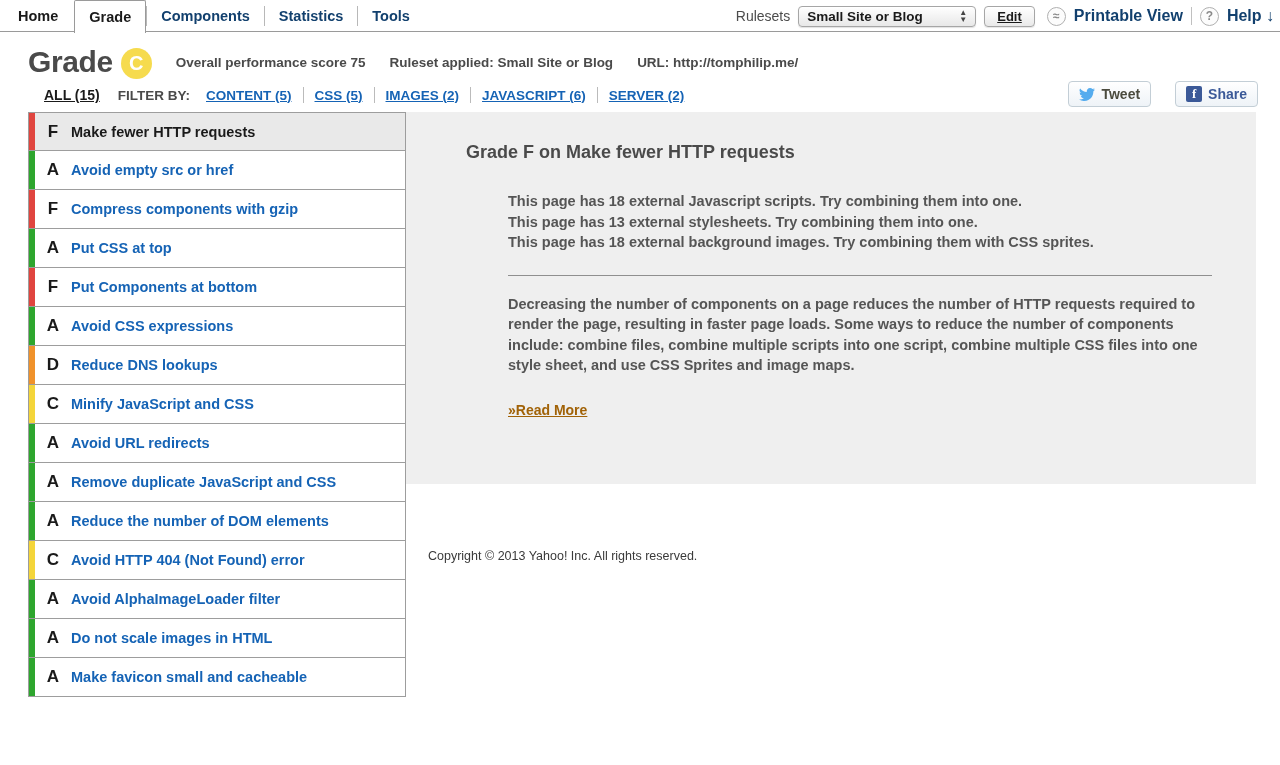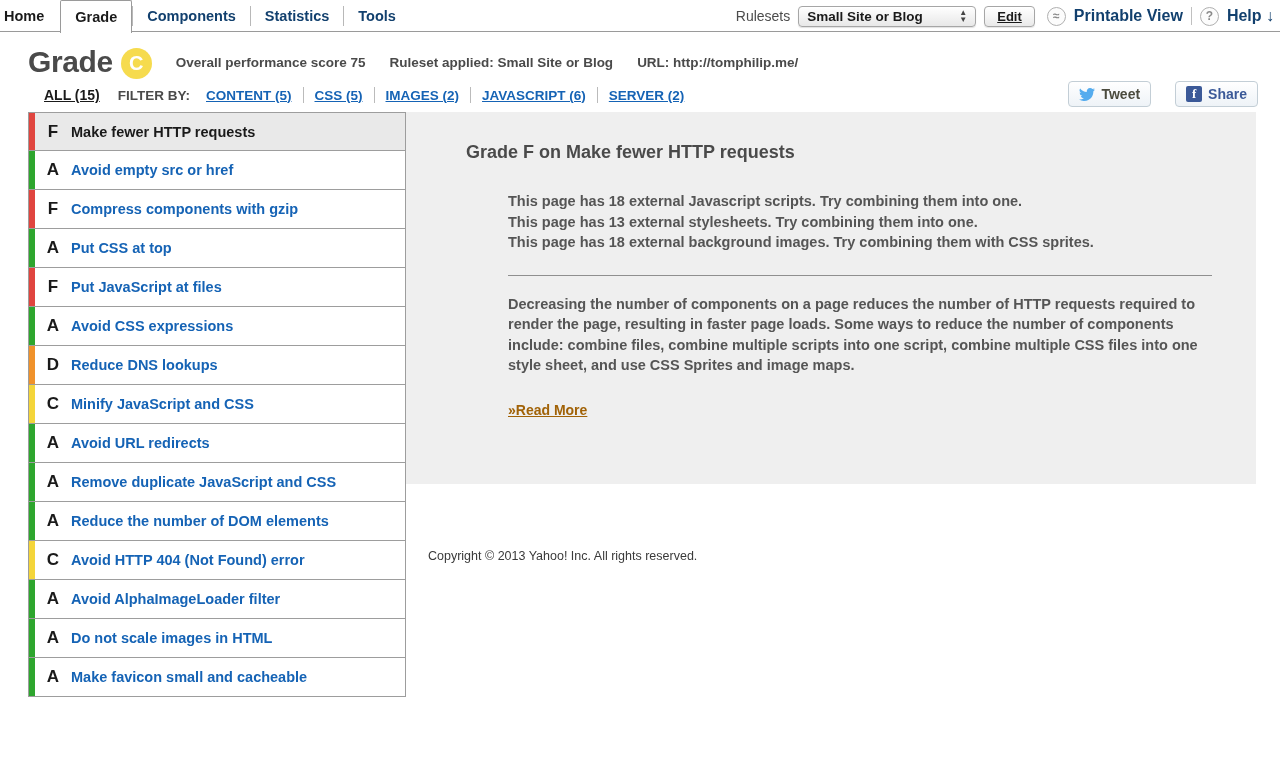--- a/index.html
+++ b/index.html
@@ -39,21 +39,21 @@
     font-size: 14.5px;
     font-weight: bold;
     color: #12406e;
     white-space: nowrap;
     box-sizing: border-box;
     position: relative;
     cursor: pointer;
   }
   .nav-tab.home {
     color: #1a1a1a;
-    padding-left: 4px;
+    padding-left: 18px;
     padding-right: 16px;
   }
   .nav-tab.active {
     color: #1a1a1a;
     background: #ffffff;
     border-left: 1px solid #9a9a9a;
     border-right: 1px solid #9a9a9a;
     border-top: 1px solid #9a9a9a;
     margin-bottom: -1px;
     height: 33px;
@@ -473,21 +473,21 @@
         <span class="rule-name">Compress components with gzip</span>
       </div>
       <div class="rule-row">
         <span class="rule-bar" style="background: rgb(46, 166, 46);"></span>
         <span class="rule-grade">A</span>
         <span class="rule-name">Put CSS at top</span>
       </div>
       <div class="rule-row">
         <span class="rule-bar" style="background: rgb(224, 69, 63);"></span>
         <span class="rule-grade">F</span>
-        <span class="rule-name">Put JavaScript at files</span>
+        <span class="rule-name">Put Components at bottom</span>
       </div>
       <div class="rule-row">
         <span class="rule-bar" style="background: rgb(46, 166, 46);"></span>
         <span class="rule-grade">A</span>
         <span class="rule-name">Avoid CSS expressions</span>
       </div>
       <div class="rule-row">
         <span class="rule-bar" style="background: rgb(240, 146, 43);"></span>
         <span class="rule-grade">D</span>
         <span class="rule-name">Reduce DNS lookups</span>

